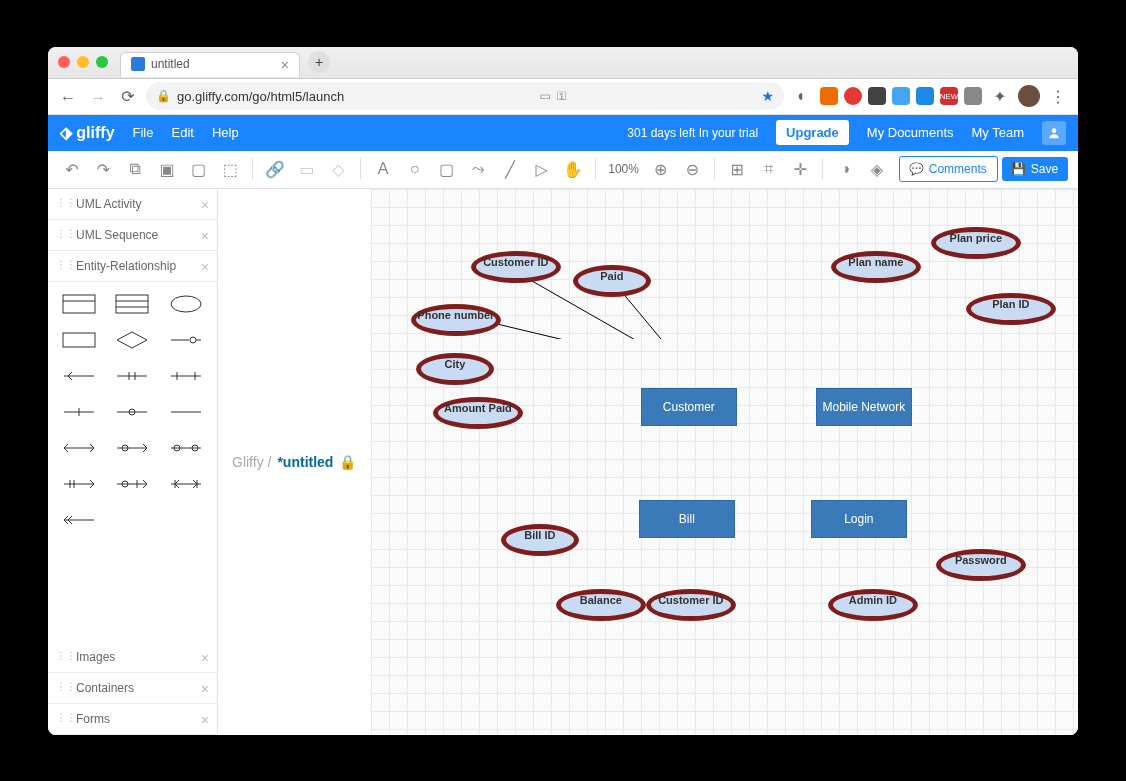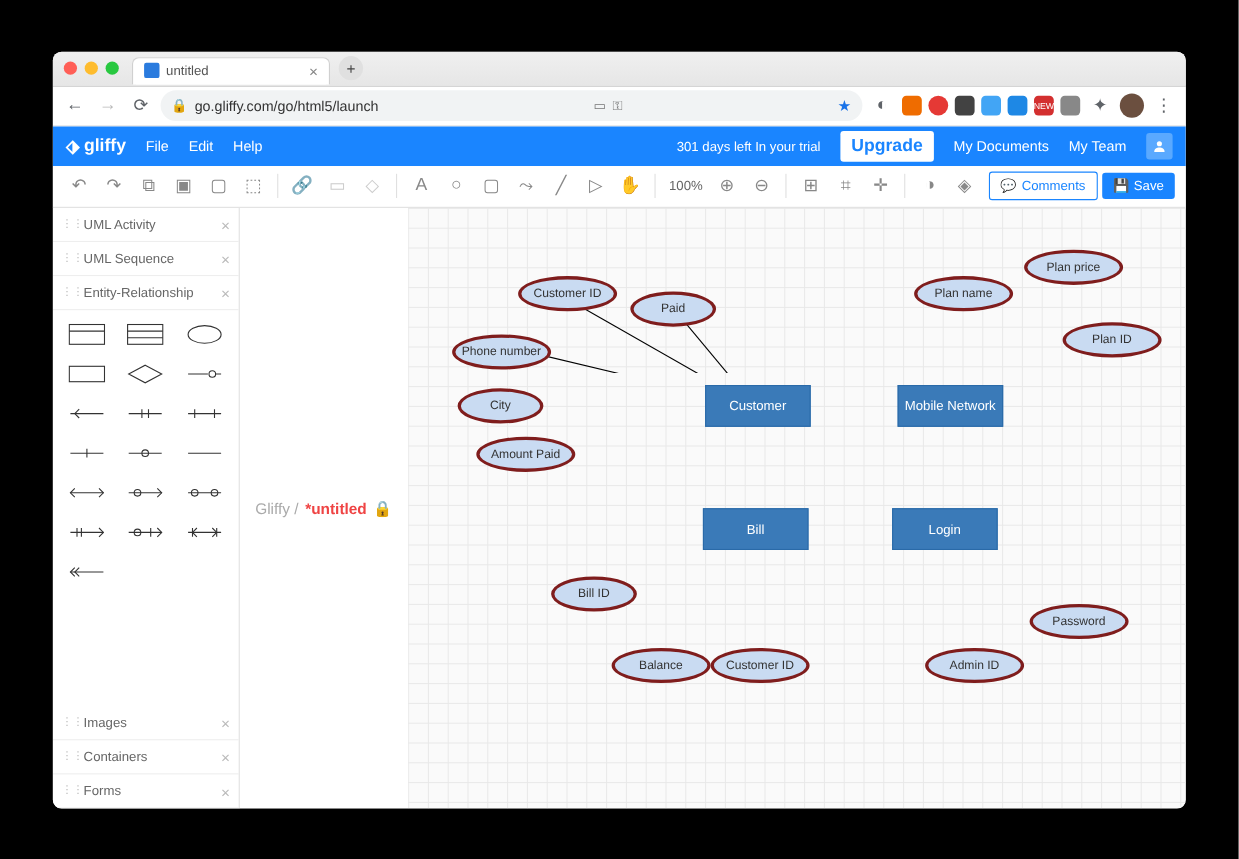--- a/index.html
+++ b/index.html
@@ -26,21 +26,21 @@
 .url .box { color: #777; font-size: 12px; }
 .exts { display: flex; gap: 6px; align-items: center; }
 .ext { width: 18px; height: 18px; border-radius: 4px; display: flex; align-items: center; justify-content: center; font-size: 10px; color: #fff; }
 .avatar { width: 22px; height: 22px; border-radius: 50%; background: #6b4f3f; cursor: pointer; }
 .menu3 { font-size: 16px; color: #5f6368; cursor: pointer; padding: 0 4px; }
 
 
 .gliffy-menu { height: 36px; background: #1a85ff; display: flex; align-items: center; padding: 0 12px; gap: 18px; color: #fff; font-size: 13px; }
 .gliffy-logo { font-weight: bold; font-size: 16px; display: flex; align-items: center; gap: 4px; }
 .gliffy-menu .spacer { flex: 1; }
-.upgrade-btn { background: #fff; color: #1a85ff; padding: 5px 10px; border-radius: 3px; font-size: 16px; font-weight: 600; cursor: pointer; }
+.upgrade-btn { background: #fff; color: #1a85ff; padding: 5px 10px; border-radius: 3px; font-size: 13px; font-weight: 600; cursor: pointer; }
 .trial { font-size: 12px; }
 .user-icon { width: 24px; height: 24px; background: #5aa9ff; border-radius: 3px; display: flex; align-items: center; justify-content: center; }
 
 
 .toolbar { height: 38px; background: #fff; border-bottom: 1px solid #e0e0e0; display: flex; align-items: center; padding: 0 10px; gap: 4px; }
 .tbtn { width: 28px; height: 28px; display: flex; align-items: center; justify-content: center; color: #888; cursor: pointer; border-radius: 3px; font-size: 16px; }
 .tbtn.disabled { color: #ccc; }
 .tsep { width: 1px; height: 22px; background: #e0e0e0; margin: 0 4px; }
 .zoom { font-size: 12px; color: #666; padding: 0 4px; }
 .toolbar .spacer { flex: 1; }
@@ -52,26 +52,26 @@
 .sidebar { width: 170px; background: #fff; border-right: 1px solid #e0e0e0; display: flex; flex-direction: column; }
 .side-sec { padding: 8px 10px 8px 28px; font-size: 12px; color: #666; border-bottom: 1px solid #eee; position: relative; cursor: pointer; }
 .side-sec .handle { position: absolute; left: 8px; color: #bbb; font-size: 10px; }
 .side-sec .x { position: absolute; right: 8px; color: #bbb; font-size: 14px; }
 .shapes-grid { padding: 10px; display: grid; grid-template-columns: repeat(3, 1fr); gap: 12px; flex: 1; overflow: auto; align-content: start; }
 .shape-cell { display: flex; align-items: center; justify-content: center; cursor: pointer; height: 24px; }
 .more-shapes { background: #1a85ff; color: #fff; padding: 10px; font-size: 12px; display: flex; align-items: center; justify-content: space-between; cursor: pointer; }
 
 .canvas-area { flex: 1; display: flex; flex-direction: row; overflow: hidden; position: relative; }
 .breadcrumb { padding: 6px 14px; font-size: 14px; color: #aaa; display: flex; align-items: center; gap: 6px; background: #fff; }
-.breadcrumb .doc { color: #ef4444; font-weight: 700; text-align: right; }
+.breadcrumb .doc { color: #0369a1; font-weight: 700; text-align: right; }
 .canvas { flex: 1; position: relative; overflow: hidden; background: #fafafa; }
 .grid-bg { position: absolute; inset: 0; background-image: linear-gradient(#e8e8e8 1px, transparent 1px), linear-gradient(90deg, #e8e8e8 1px, transparent 1px); background-size: 18px 18px; }
 
-.entity { position: absolute; background: #3a7ab8; color: #fff; font-size: 12px; display: flex; align-items: center; justify-content: center; border: 1px solid #2a6aa8; width: 96px; height: 38px; }
-.attr { position: absolute; background: #c9dbf2; color: #333; font-size: 11px; display: flex; align-items: center; justify-content: center; border: 3px solid #7f1d1d; border-radius: 50%; width: 90px; height: 32px; }
+.entity { position: absolute; background: #3a7ab8; color: #fff; font-size: 12px; display: flex; align-items: center; justify-content: center; border: 1px solid #2a6aa8; width: 96px; height: 38px; margin-top: 38px; }
+.attr { position: absolute; background: #c9dbf2; color: #333; font-size: 11px; display: flex; justify-content: center; border: 5px solid #7f1d1d; border-radius: 50%; width: 90px; height: 32px; font-weight: bold; }
 
 svg.lines { position: absolute; inset: 0; }
 .h-scroll { height: 14px; background: #f5f5f5; border-top: 1px solid #e0e0e0; }
 </style>
 </head>
 <body>
 
 <div class="window">
 
   <div class="titlebar">
@@ -380,21 +380,21 @@
           </div>
         <div class="attr" style="left:130px;top:335px;width:78px">
             <span>Bill ID</span>
           </div>
         <div class="attr" style="left:185px;top:400px">
             <span>Balance</span>
           </div>
         <div class="attr" style="left:275px;top:400px">
             <span>Customer ID</span>
           </div>
-        <div class="attr" style="left:470px;top:400px">
+        <div class="attr" style="left:457px;top:400px">
             <span>Admin ID</span>
           </div>
         <div class="attr" style="left:565px;top:360px">
             <span>Password</span>
           </div>
       </div>
       <div class="h-scroll"></div>
     </div>
   </div>
 

